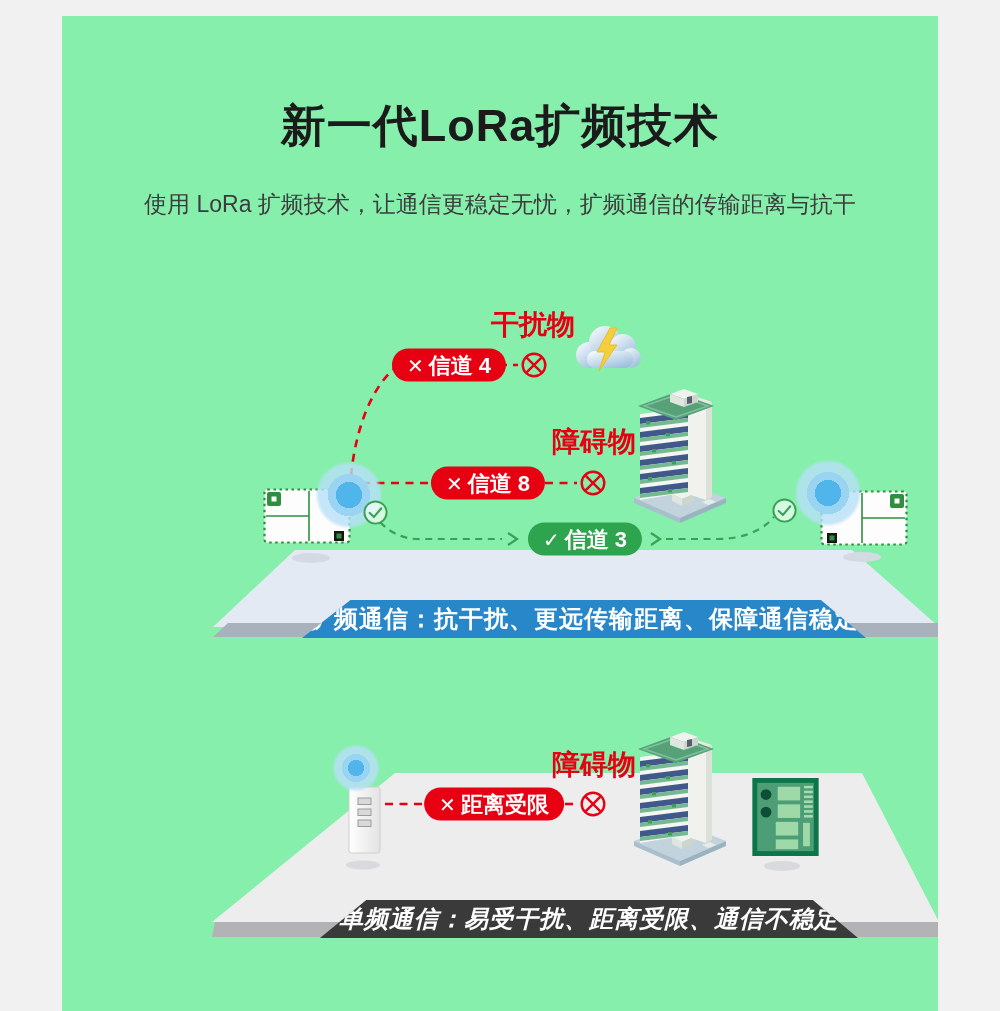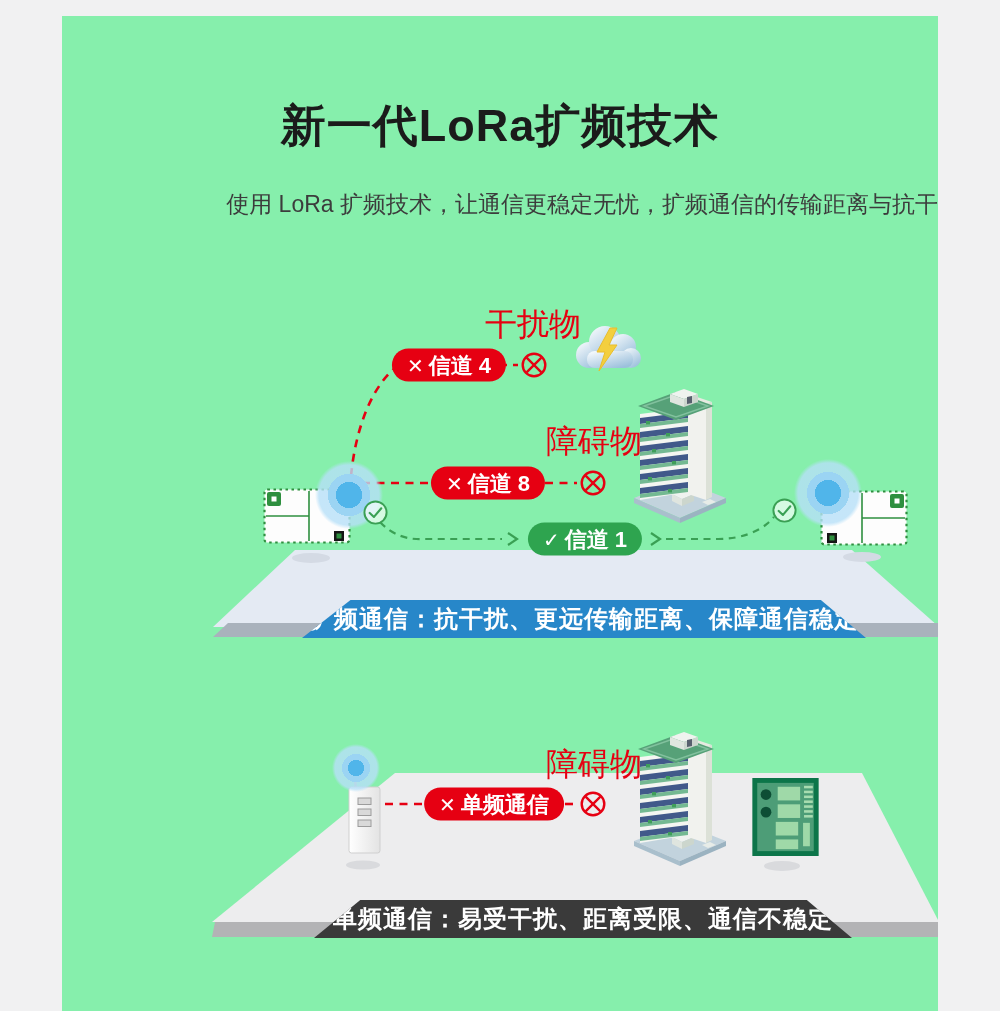--- a/index.html
+++ b/index.html
@@ -2,39 +2,39 @@
 <html><head>
 <meta charset="utf-8">
 <style>
   html,body{margin:0;padding:0;}
   body{font-family:"Liberation Sans","DejaVu Sans",sans-serif;background:#f1f1f2;}
   .stage{position:relative;width:876px;height:1011px;background:#86efac;overflow:hidden;margin:16px auto;}
   .abs{position:absolute;}
 
   .page-title{position:absolute;top:80px;left:0;right:0;margin:0;text-align:center;
     font-size:45px;font-weight:700;color:#1b1b1b;letter-spacing:1px;}
-  .subtitle{position:absolute;top:165px;left:0;right:0;margin:0;text-align:right;
+  .subtitle{position:absolute;top:165px;left:0;right:0;margin:0;text-align:center;
     font-size:23px;line-height:46px;color:#3c3c3c;font-weight:400;}
 
   .red-label{position:absolute;transform:translate(-50%,-50%);color:#e60012;
-    font-size:32px;font-weight:400;white-space:nowrap;}
+    font-size:28px;font-weight:700;white-space:nowrap;}
 
   .pill{position:absolute;transform:translate(-50%,-50%);display:flex;align-items:center;
     gap:5px;height:33px;padding:0 15px;border-radius:17px;color:#fff;white-space:nowrap;
     font-size:22px;font-weight:600;}
   .pill-red{background:#e60012;}
   .pill-green{background:#2ea44f;}
   .pill .glyph{font-size:20px;font-weight:900;line-height:1;}
 
   .banner{position:absolute;display:flex;align-items:center;justify-content:center;
     color:#fff;font-size:24px;font-weight:600;letter-spacing:1px;white-space:nowrap;}
   .banner-blue{left:240px;top:584px;width:564px;height:38px;background:#2787c9;
     clip-path:polygon(8.6% 0,92% 0,100% 100%,0 100%);}
-  .banner-dark{left:252px;top:884px;width:538px;height:38px;background:#3a3a3a;
-    clip-path:polygon(8.6% 0,91.6% 0,100% 100%,0 100%);}
+  .banner-dark{left:258px;top:884px;width:538px;height:38px;background:#3a3a3a;
+    clip-path:polygon(8.6% 0,91.6% 0,100% 100%,0 100%);font-style:italic;}
 
   .glow{position:absolute;border-radius:50%;
     background:radial-gradient(circle,#50b5ea 0 13px,#9bd4f3 13px 21px,rgba(183,224,248,.8) 21px 30px,rgba(183,224,248,0) 34px);}
   .glow-small{background:radial-gradient(circle,#50b5ea 0 8px,#9bd4f3 8px 14px,rgba(183,224,248,.8) 14px 21px,rgba(183,224,248,0) 24px);}
 </style>
 </head>
 <body>
 
 <div class="stage">
 
@@ -228,21 +228,21 @@
     <div class="pill pill-red" style="left:387px;top:349px">
       <span class="glyph">✕</span>
       <span>信道 4</span>
     </div>
     <div class="pill pill-red" style="left:426px;top:467px">
       <span class="glyph">✕</span>
       <span>信道 8</span>
     </div>
     <div class="pill pill-green" style="left:523px;top:523px">
       <span class="glyph">✓</span>
-      <span>信道 1</span>
+      <span>信道 3</span>
     </div>
 
     <svg class="abs" style="left:458px;top:335px" width="28" height="28">
         <use href="#sym-blocked"></use>
       </svg>
     <svg class="abs" style="left:517px;top:453px" width="28" height="28">
         <use href="#sym-blocked"></use>
       </svg>
 
     <div class="banner banner-blue">扩频通信：抗干扰、更远传输距离、保障通信稳定</div>
@@ -259,21 +259,21 @@
         <use href="#sym-building"></use>
       </svg>
     <svg class="abs" style="left:690px;top:762px" width="67" height="78">
         <use href="#sym-pcb"></use>
       </svg>
 
     <div class="red-label" style="left:532px;top:749px">障碍物</div>
 
     <div class="pill pill-red" style="left:432px;top:788px">
       <span class="glyph">✕</span>
-      <span>单频通信</span>
+      <span>距离受限</span>
     </div>
 
     <svg class="abs" style="left:517px;top:774px" width="28" height="28">
         <use href="#sym-blocked"></use>
       </svg>
 
     <div class="banner banner-dark">单频通信：易受干扰、距离受限、通信不稳定</div>
   </div>
 
 </div>

